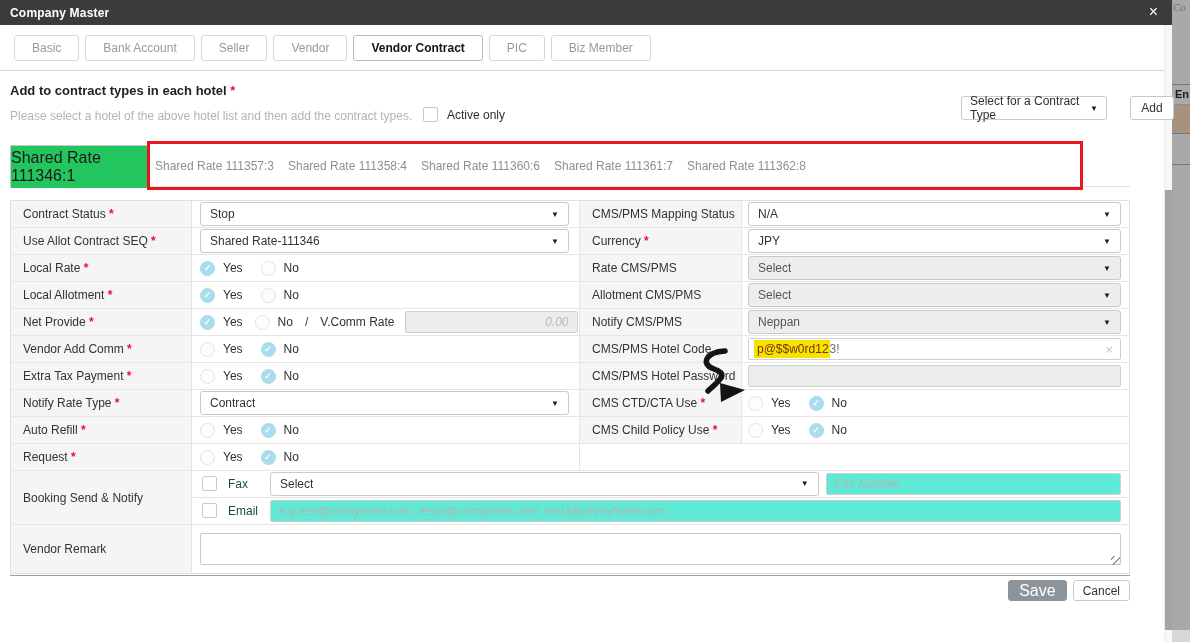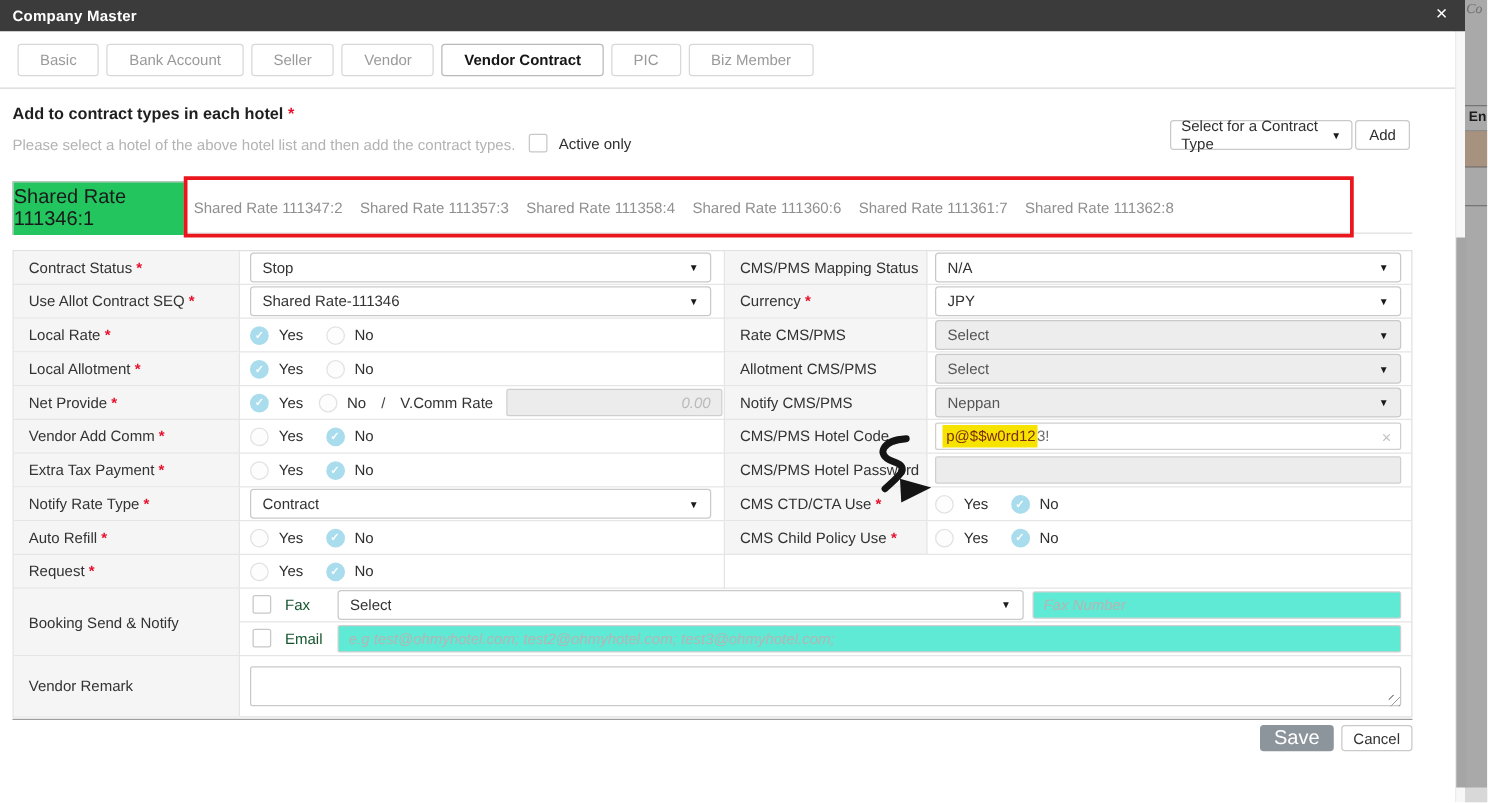--- a/index.html
+++ b/index.html
@@ -33,21 +33,21 @@
   .top-rule { position:absolute; left:0; top:70px; width:1164px; height:1px; background:#d6d6d6; }
 
   
   .sec-title { position:absolute; left:10px; top:83px; font-size:13px; font-weight:bold; color:#1f1f1f; }
   .req { color:#e8112d; font-weight:bold; }
   .sec-sub { position:absolute; left:10px; top:109px; font-size:12px; color:#b3b3b3; }
   .active-only { position:absolute; left:423px; top:107px; display:flex; align-items:center; gap:9px; }
   .checkbox { width:15px; height:15px; border:1px solid #c8c8c8; border-radius:2px; background:#fff; cursor:pointer; }
   .active-only-label { font-size:12px; color:#2f2f2f; }
 
-  .sec-controls { position:absolute; left:904px; top:96px; display:flex; gap:2px;padding-left:32px; }
+  .sec-controls { position:absolute; left:929px; top:96px; display:flex; gap:23px;padding-left:32px; }
   .ctype-select { width:146px; height:24px; border:1px solid #c9c9c9; border-radius:3px; background:#fff;
                   display:flex; align-items:center; justify-content:space-between; padding:0 8px; font-size:12px; color:#2f2f2f; cursor:pointer; }
   .caret { font-size:8px; color:#1a1a1a; }
   .add-btn { width:44px; height:24px; border:1px solid #c9c9c9; border-radius:3px; background:#fff; font-size:12px; color:#2f2f2f;
              display:flex; align-items:center; justify-content:center; cursor:pointer; }
 
   
   .rate-tabs { position:absolute; left:10px; top:145px; width:1120px; height:42px; border-bottom:1px solid #e0e0e0; display:flex; }
   .rate-tab-active { width:138px; height:43px; background:#22c55e; border:1px solid #c9c9c9; border-bottom:none;
                      display:flex; align-items:center; justify-content:center; font-size:16px; color:#1a1a1a; position:relative; z-index:2; cursor:pointer; }
@@ -165,21 +165,20 @@
   <div class="sec-controls">
     <div class="ctype-select">
       <span class="val">Select for a Contract Type</span>
       <span class="caret">▼</span>
     </div>
     <div class="add-btn">Add</div>
   </div>
 
   <div class="rate-tabs">
     <div class="rate-tab-active">Shared Rate 111346:1</div>
-    <div class="rate-tab">Shared Rate 111347:2</div>
     <div class="rate-tab">Shared Rate 111357:3</div>
     <div class="rate-tab">Shared Rate 111358:4</div>
     <div class="rate-tab">Shared Rate 111360:6</div>
     <div class="rate-tab">Shared Rate 111361:7</div>
     <div class="rate-tab">Shared Rate 111362:8</div>
   </div>
 
   <div class="form-table">
 
     <div class="cell lab"><span>Contract Status</span>&nbsp;<span class="req">*</span></div>

